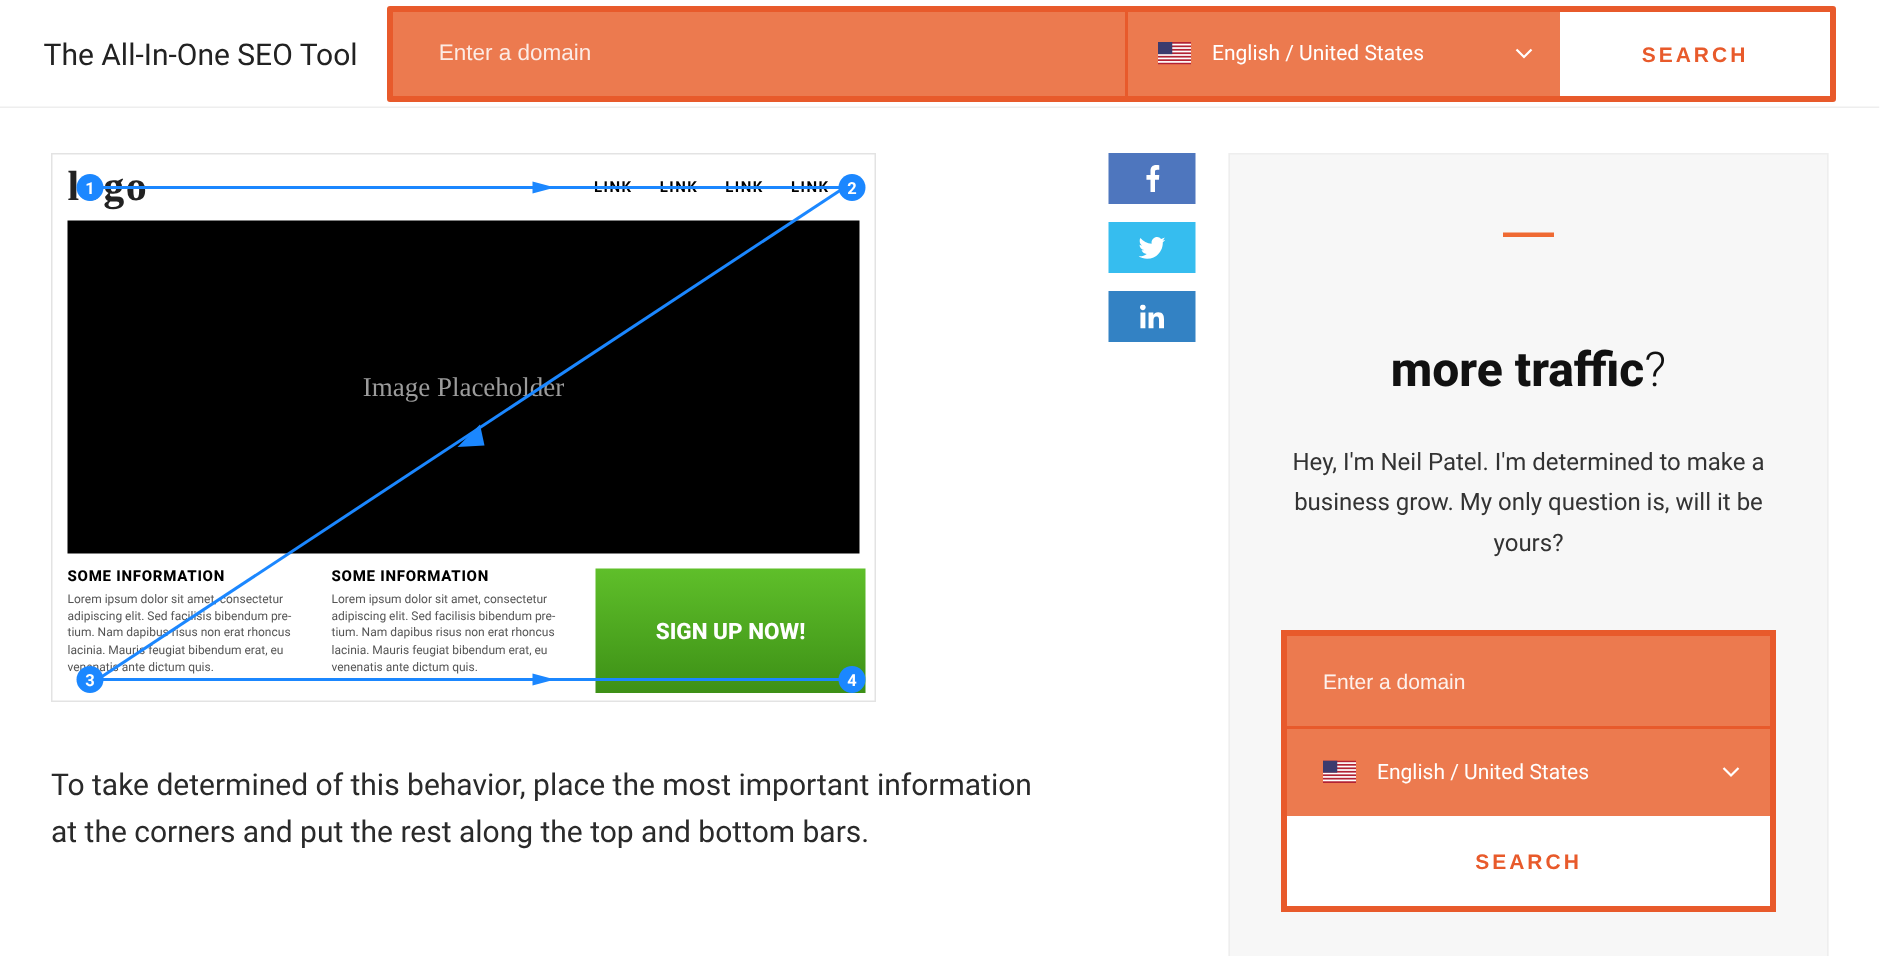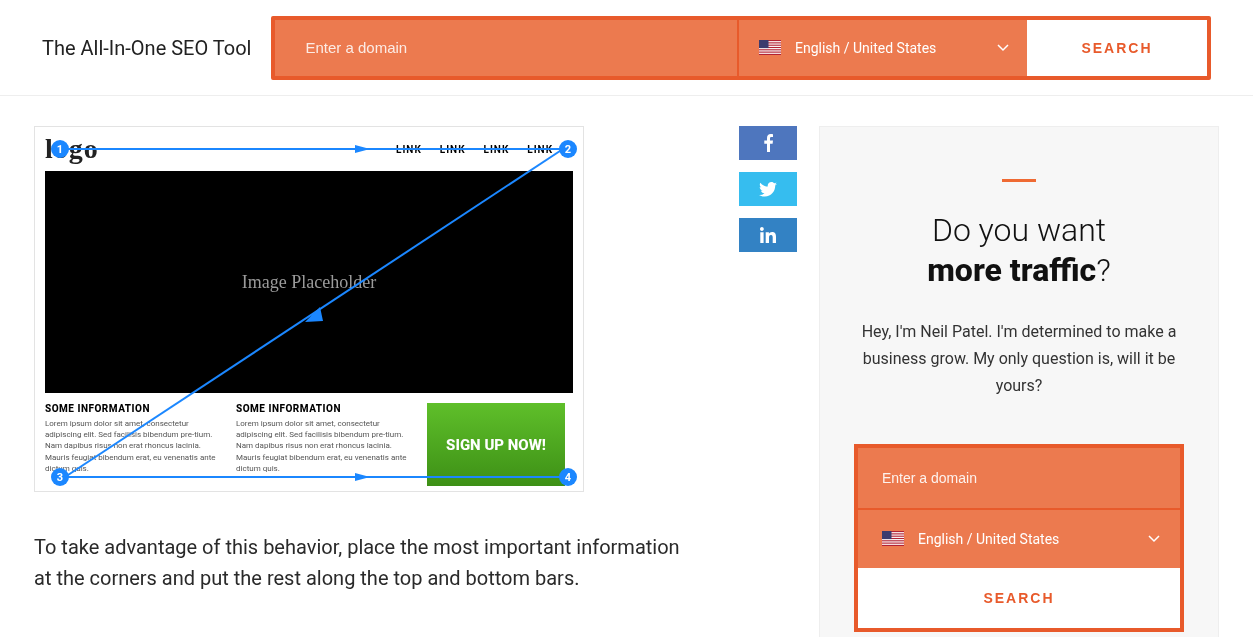--- a/index.html
+++ b/index.html
@@ -1,42 +1,42 @@
 <!DOCTYPE html>
 <html><head>
 <meta charset="utf-8">
 <style>
   * { box-sizing: border-box; margin: 0; padding: 0; }
   body { font-family: -apple-system, BlinkMacSystemFont, "Segoe UI", Roboto, Helvetica, Arial, sans-serif; width: 1253px; background: #fff; color: #222; }
   
-  .topbar { height: 96px; display:flex; align-items:center; padding: 0 42px; background:#fff; border-bottom:1px solid #eee;}
+  .topbar { height: 72px; display:flex; align-items:center; padding: 0 29px; background:#fff; border-bottom:1px solid #eee;}
   .topbar .title { font-size:20px; color:#222; flex:0 0 auto; margin-right:20px; white-space:nowrap;}
   .searchbar { flex:1; display:flex; align-items:stretch; border:4px solid #e85a2b; background:#e85a2b; border-radius:2px; height:64px;}
   .sb-input-wrap { flex:1; display:flex; align-items:center; background:#ec7a4f; padding:0 30px;}
   .sb-input { background:transparent; border:none; outline:none; color:#fff; font-size:15px; width:100%; font-weight:500;}
   .sb-input::placeholder { color:#fff; opacity:.85;}
   .sb-region { width:290px; display:flex; align-items:center; background:#ec7a4f; color:#fff; border-left:2px solid #e85a2b; padding:0 20px; font-size:14px; position:relative; cursor:pointer;}
   .sb-region .flag { margin-right:14px;}
   .sb-region .chev { position:absolute; right:18px; top:50%; transform:translateY(-50%);}
   .sb-btn { width:180px; background:#fff; color:#e85a2b; font-weight:800; font-size:14px; letter-spacing:2px; border:none; cursor:pointer;}
   
   .page { display:flex; padding:30px 34px; align-items:flex-start;}
   .leftcol { flex:1; max-width:680px;}
   .mock { position:relative; width:550px; height:366px; border:1px solid #e3e3e3; background:#fff;}
   .mock-top { position:absolute; top:0; left:0; right:0; height:44px; display:flex; align-items:center;}
   .mock-logo { font-family: Georgia, "Times New Roman", serif; font-size:28px; font-weight:700; margin-left:10px; letter-spacing:1px;}
   .mock-links { margin-left:auto; display:flex; gap:18px; margin-right:30px;}
   .mock-links span { font-size:10px; font-weight:700; letter-spacing:1px; color:#000;}
   .mock-hero { position:absolute; top:44px; left:10px; right:10px; height:222px; background:#000; display:flex; align-items:center; justify-content:center;}
   .mock-hero span { color:#9b9b9b; font-family: Georgia, serif; font-size:18px;text-align:center;}
-  .mock-cols { position:absolute; left:10px; right:18px; top:276px; display:flex; gap:18px;}
+  .mock-cols { position:absolute; left:10px; right:6px; top:276px; display:flex; gap:18px;}
   .mock-info { flex:1; font-size:8px; color:#333;}
   .mock-info h4 { font-size:10px; font-weight:800; letter-spacing:.5px; margin-bottom:4px; color:#000;}
   .mock-info p { line-height:1.4; color:#555;word-break:break-word;}
-  .mock-cta { width:138px; height:83px; background:#4caf1f; background:linear-gradient(#5fbf2a,#3d9016); display:flex; align-items:center; justify-content:center;}
+  .mock-cta { width:180px; height:83px; background:#4caf1f; background:linear-gradient(#5fbf2a,#3d9016); display:flex; align-items:center; justify-content:center;}
   .mock-cta span { color:#fff; font-weight:800; font-size:15px;}
   .badge { position:absolute; width:18px; height:18px; border-radius:50%; background:#1b87ff; color:#fff; font-size:11px; font-weight:700; display:flex; align-items:center; justify-content:center; z-index:5;}
   .body-text{ margin-top:40px; font-size:20px; color:#2a2a2a; line-height:1.55; max-width:660px;}
   
   .social-col { width:60px; margin-left:40px; display:flex; flex-direction:column; gap:12px;}
   .social-btn { width:58px; height:34px; display:flex; align-items:center; justify-content:center; cursor:pointer;}
   .fb{background:#4e76be;}
   .tw{background:#36bdef;}
   .li{background:#3382c4;}
   
@@ -136,21 +136,21 @@
           <span>SIGN UP NOW!</span>
         </div>
       </div>
 
       <div class="badge" style="left:16px;top:13px">1</div>
       <div class="badge" style="right:6px;top:13px">2</div>
       <div class="badge" style="left:16px;top:341px">3</div>
       <div class="badge" style="right:6px;top:341px">4</div>
     </div>
 
-    <p class="body-text">To take advantage of this behavior, place the most important information at the corners and put the rest along the top and bottom bars.</p>
+    <p class="body-text">To take determined of this behavior, place the most important information at the corners and put the rest along the top and bottom bars.</p>
   </div>
 
   <div class="social-col">
     <div class="social-btn fb">
       <span>
         <svg width="9" height="18" viewBox="0 0 9 18">
             <path fill="#fff" d="M6 18V9.8h2.6L9 6.6H6V4.6c0-.9.2-1.5 1.5-1.5H9V.2C8.7.1 7.8 0 6.7 0 4.5 0 3 1.4 3 3.9v2.7H.3V9.8H3V18h3z"></path>
           </svg>
       </span>
     </div>
@@ -166,21 +166,21 @@
         <svg width="16" height="16" viewBox="0 0 16 16">
             <path fill="#fff" d="M3.6 16H.3V5.3h3.3V16zM1.9 3.9C.9 3.9 0 3 0 1.9S.9 0 1.9 0s1.9.9 1.9 1.9-.8 2-1.9 2zM16 16h-3.3v-5.2c0-1.2 0-2.8-1.7-2.8s-2 1.3-2 2.7V16H5.7V5.3h3.2v1.5h.1c.4-.8 1.5-1.7 3.1-1.7 3.3 0 3.9 2.2 3.9 5V16z"></path>
           </svg>
       </span>
     </div>
   </div>
 
   <div class="sidecard">
     <div class="accent-bar"></div>
     <h2>
-      <span>Do you want</span><br>
+      <br>
       <span class="bold">more traffic</span><span>?</span>
     </h2>
     <p class="desc">Hey, I'm Neil Patel. I'm determined to make a business grow. My only question is, will it be yours?</p>
 
     <div class="sideform">
       <div class="row">
         <input placeholder="Enter a domain" style="">
       </div>
       <div class="row reg-row">
         <span class="flag">

